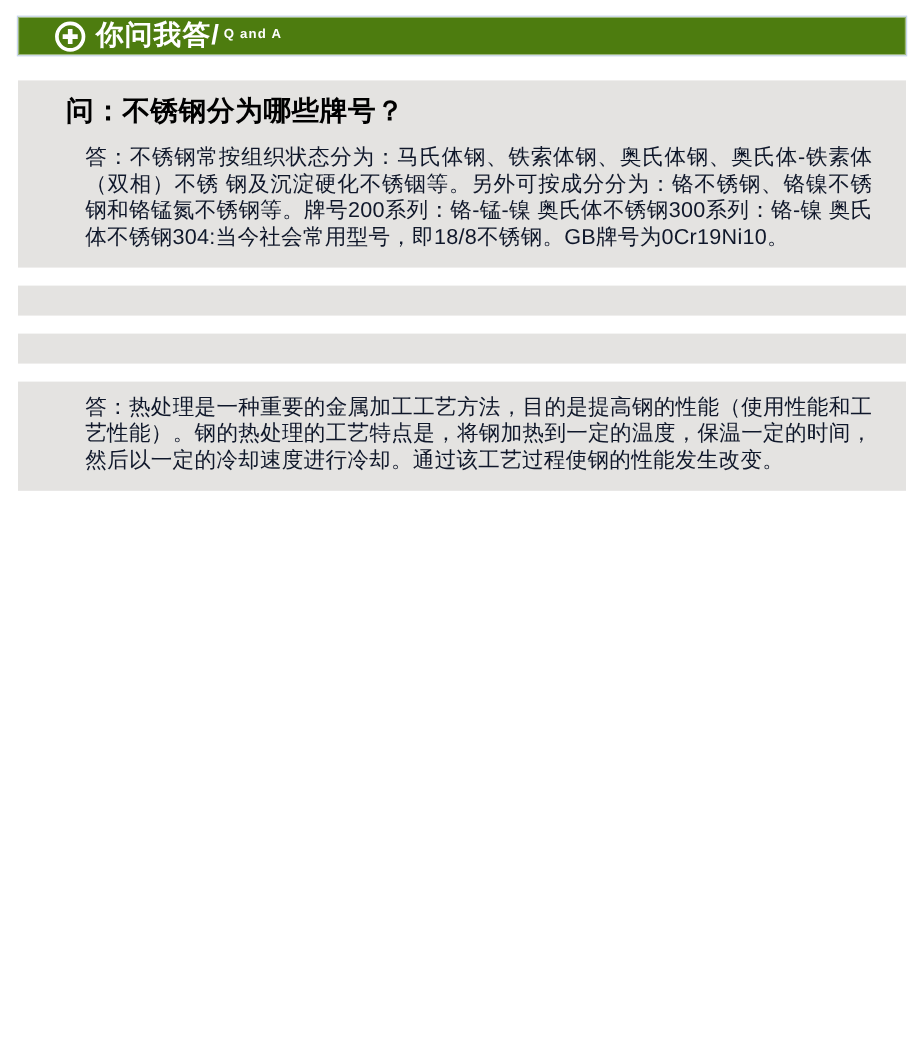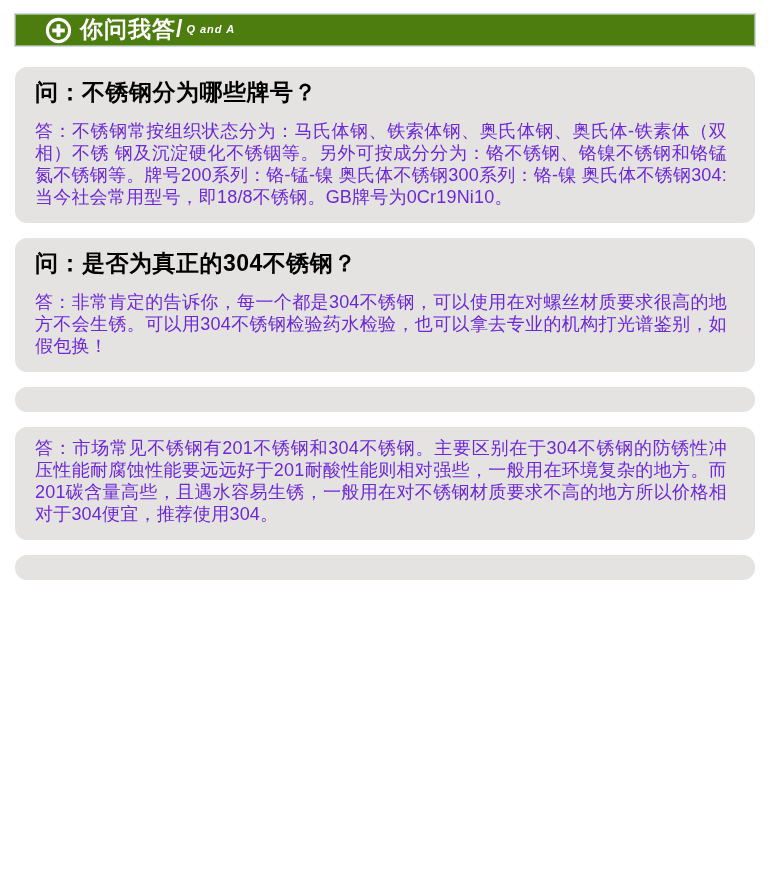--- a/index.html
+++ b/index.html
@@ -42,43 +42,42 @@
     padding-bottom: 2px;
   }
   .header-subtitle {
     color: #ffffff;
     font-size: 11px;
     font-weight: bold;
     letter-spacing: 1px;
     align-self: flex-end;
     margin: 0 5px 10px 3px;
     line-height: 1;
-    font-style: italic;
   }
   .qa-block {
     background: #e4e3e1;
     margin-top: 15px;
-    padding: 10px 28px 15px 20px;
-    border-radius: 12px;
+    padding: 10px 28px 15px 40px;
   }
   .qa-block.first { margin-top: 21px; }
   .qa-question {
     font-size: 23px;
     font-weight: bold;
     color: #000000;
     line-height: 1.35;
     margin-bottom: 12px;
     letter-spacing: 0.5px;
   }
   .qa-answer {
     font-size: 18px;
-    color: #6d28d9;
+    color: #0f172a;
     line-height: 22px;
     letter-spacing: 0.2px;
     text-align: justify;
+    margin-left: 16px;
   }
 </style>
 </head>
 <body>
 
 <div class="page">
 
   <div class="header-bar">
     <svg class="header-icon" viewBox="0 0 28 28" aria-hidden="true">
       <circle cx="14" cy="14" r="11.5" fill="none" stroke="#ffffff" stroke-width="3.2"></circle>
@@ -87,28 +86,24 @@
     </svg>
     <span class="header-title">你问我答/</span>
     <span class="header-subtitle">Q and A</span>
   </div>
 
   <div class="qa-block first">
     <div class="qa-question">问：不锈钢分为哪些牌号？</div>
     <div class="qa-answer">答：不锈钢常按组织状态分为：马氏体钢、铁索体钢、奥氏体钢、奥氏体-铁素体（双相）不锈 钢及沉淀硬化不锈铟等。另外可按成分分为：铬不锈钢、铬镍不锈钢和铬锰氮不锈钢等。牌号200系列：铬-锰-镍 奥氏体不锈钢300系列：铬-镍 奥氏体不锈钢304:当今社会常用型号，即18/8不锈钢。GB牌号为0Cr19Ni10。</div>
   </div>
 
+
   <div class="qa-block">
-    <div class="qa-question">问：是否为真正的304不锈钢？</div>
-    <div class="qa-answer">答：非常肯定的告诉你，每一个都是304不锈钢，可以使用在对螺丝材质要求很高的地方不会生锈。可以用304不锈钢检验药水检验，也可以拿去专业的机构打光谱鉴别，如假包换！</div>
   </div>
 
   <div class="qa-block">
   </div>
 
   <div class="qa-block">
-    <div class="qa-answer">答：市场常见不锈钢有201不锈钢和304不锈钢。主要区别在于304不锈钢的防锈性冲压性能耐腐蚀性能要远远好于201耐酸性能则相对强些，一般用在环境复杂的地方。而201碳含量高些，且遇水容易生锈，一般用在对不锈钢材质要求不高的地方所以价格相对于304便宜，推荐使用304。</div>
-  </div>
-
-  <div class="qa-block">
+    <div class="qa-answer">答：热处理是一种重要的金属加工工艺方法，目的是提高钢的性能（使用性能和工艺性能）。钢的热处理的工艺特点是，将钢加热到一定的温度，保温一定的时间，然后以一定的冷却速度进行冷却。通过该工艺过程使钢的性能发生改变。</div>
   </div>
 
 </div>
 
 </body></html>

